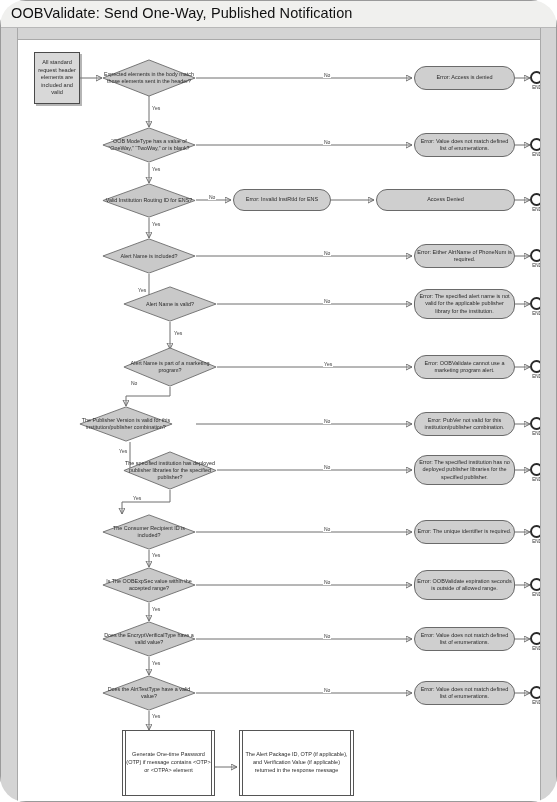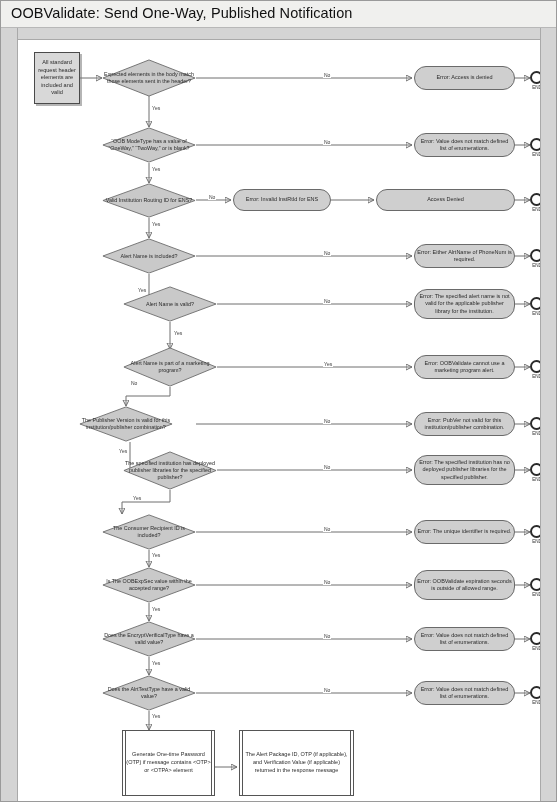--- a/index.html
+++ b/index.html
@@ -1,17 +1,17 @@
 <!DOCTYPE html>
 <html><head>
 <meta charset="utf-8">
 <style>
   html,body{margin:0;padding:0;background:#ffffff;}
   body{font-family:"Liberation Sans",sans-serif;}
-  #page{position:relative;width:557px;height:802px;background:#ffffff;overflow:hidden;}
+  #page{position:relative;width:557px;height:802px;background:#ffffff;overflow:hidden;border-radius:26px;}
 
   
   .win-border{position:absolute;left:0;top:0;width:557px;height:802px;box-sizing:border-box;border:1px solid #9a9a9a;background:#ffffff;}
   .titlebar{position:absolute;left:1px;top:1px;width:555px;height:27px;background:#f0f0ee;border-bottom:1px solid #b8b8b8;box-sizing:border-box;}
   .titlebar .title{position:absolute;left:10px;top:4px;font-size:14.5px;color:#111;letter-spacing:0.1px;white-space:nowrap;}
   .rail-left{position:absolute;left:1px;top:28px;width:17px;height:773px;background:#d4d4d4;border-right:1px solid #a9a9a9;box-sizing:border-box;}
   .rail-right{position:absolute;left:540px;top:28px;width:16px;height:773px;background:#d4d4d4;border-left:1px solid #a9a9a9;box-sizing:border-box;}
   .rail-top{position:absolute;left:18px;top:28px;width:522px;height:12px;background:#d4d4d4;border-bottom:1px solid #a9a9a9;box-sizing:border-box;}
   .canvas{position:absolute;left:18px;top:40px;width:522px;height:761px;background:#ffffff;overflow:hidden;}
 

